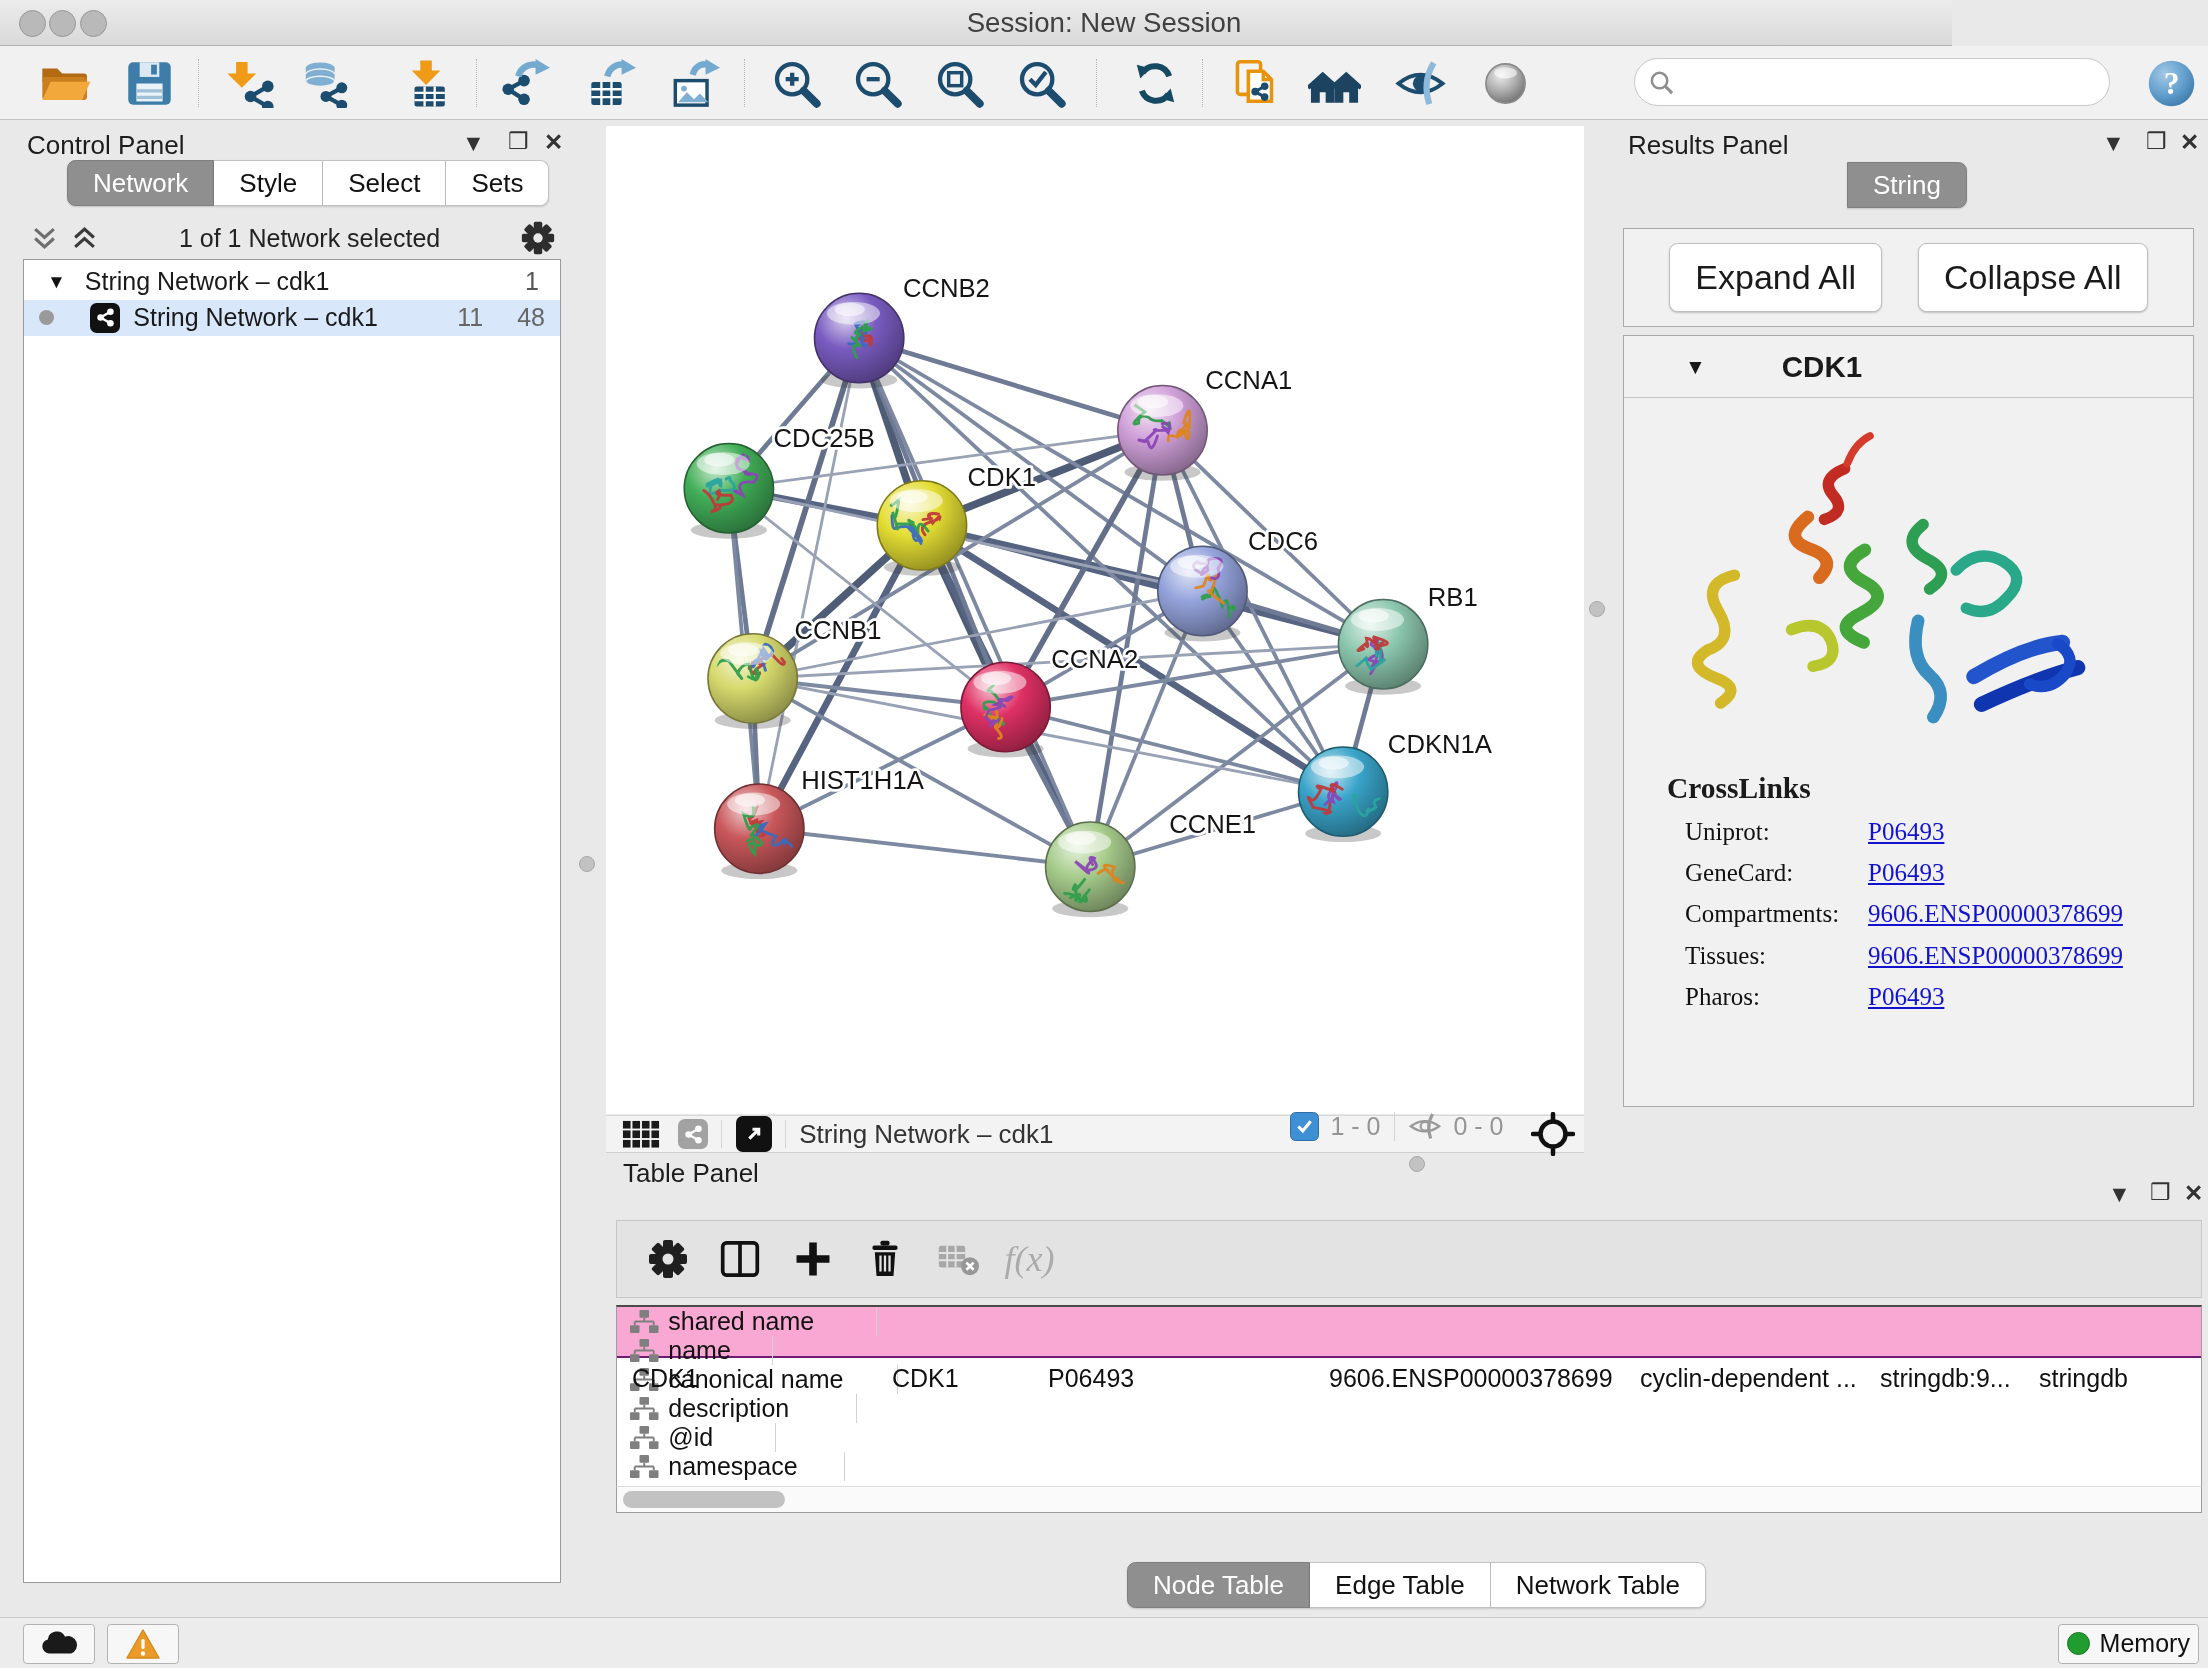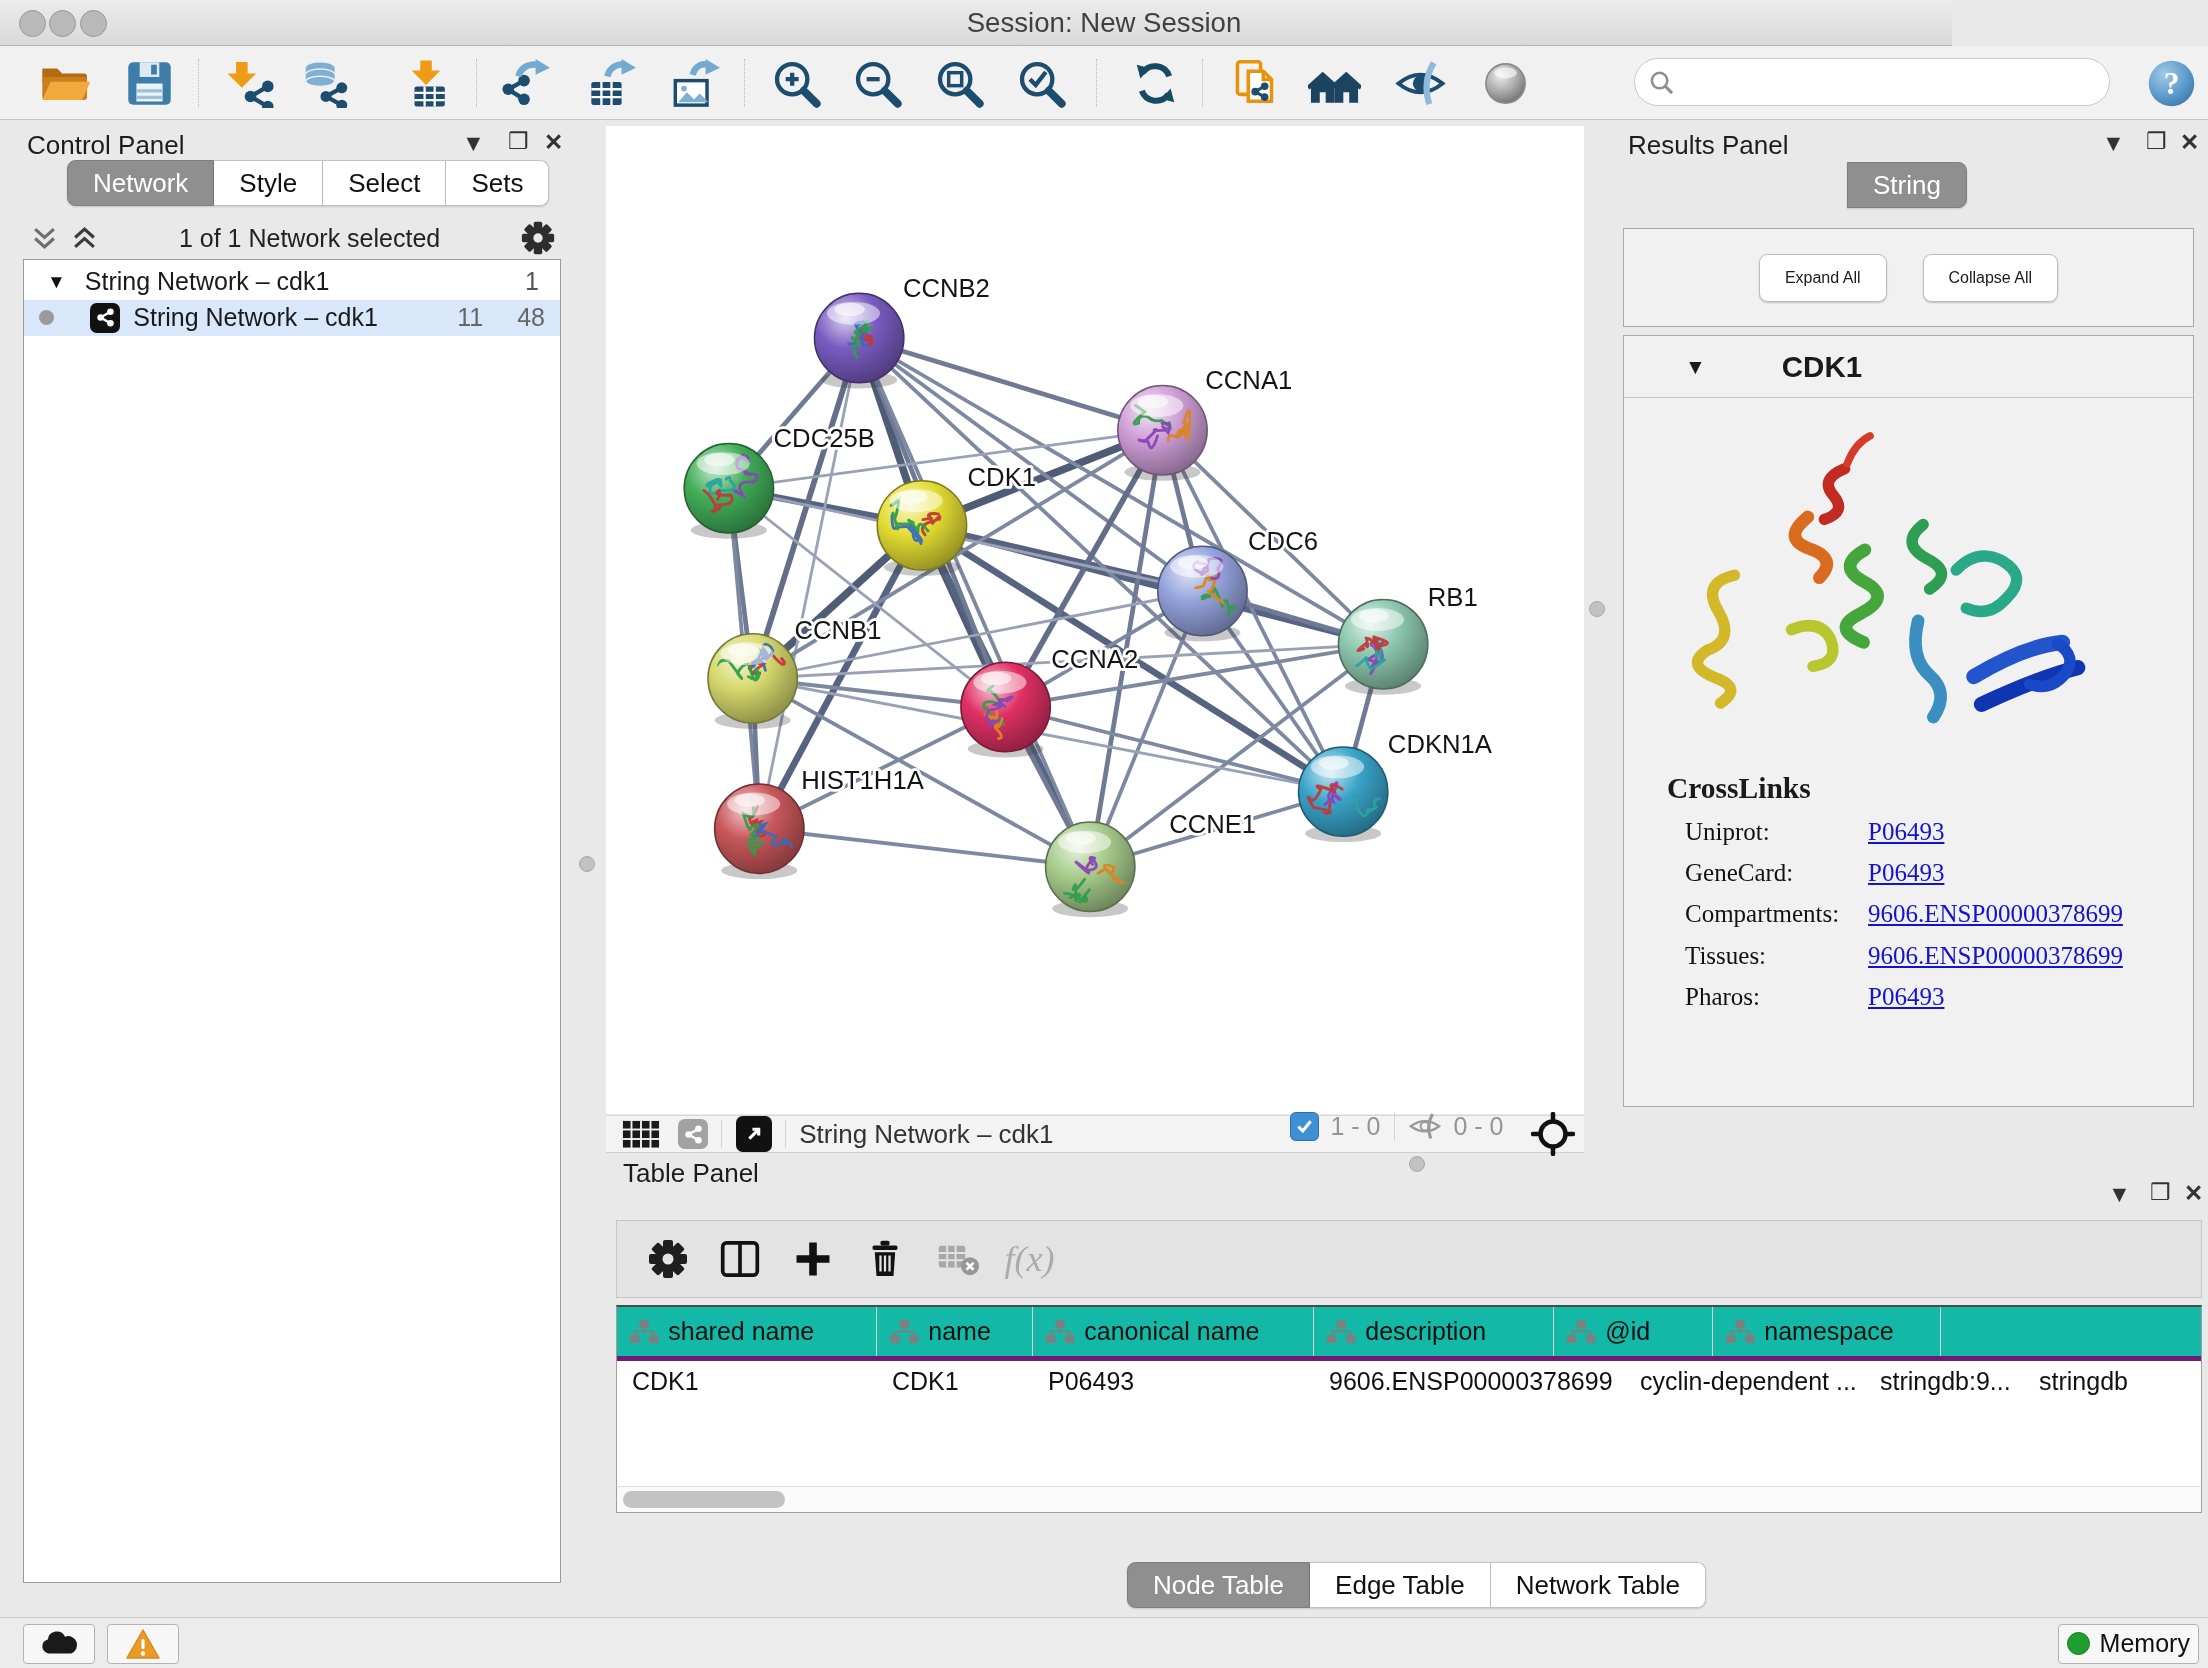--- a/index.html
+++ b/index.html
@@ -44,35 +44,35 @@
   #net-status{left:606px;top:1115px;width:978px;height:38px;background:#f3f3f3;
               border-top:1px solid #d8d8d8;border-bottom:1px solid #cfcfcf;
               display:flex;align-items:center;box-sizing:border-box;}
   .ns-sep{width:0;height:28.5px;border-left:1.9px solid #d4d4d4;margin:0 13.3px;}
   .gray-count{font-size:25px;color:#949494;}
   
   .split-dot{width:14.3px;height:14.3px;border-radius:50%;background:#c2c2c2;border:1px solid #a8a8a8;}
   
   #rp-tabs{left:1847px;top:162px;}
   .rp-box{background:#f1f1f1;border:1.9px solid #a9a9a9;box-sizing:border-box;}
-  .rbtn{background:#fff;border:1px solid #bdbdbd;border-radius:8.6px;font-size:16px;
+  .rbtn{background:#fff;border:1px solid #bdbdbd;border-radius:8.6px;font-size:34px;
         padding:14px 25px;box-shadow:0 1px 1.9px rgba(0,0,0,.2);white-space:nowrap;}
   #cdk1-header{height:61px;border-bottom:1.9px solid #c3c3c3;display:flex;align-items:center;}
   #crosslinks{font-family:Liberation Serif, serif;}
   .cl-row{display:flex;margin:13.3px 0 0 61px;font-size:25px;}
   .cl-label{width:183px;color:#111;}
   .cl-link{color:#1212cf;text-decoration:underline;}
   
   #tp-toolbar{left:616px;top:1220px;width:1586px;height:78px;background:#e3e3e3;
               border:1px solid #c6c6c6;display:flex;align-items:center;box-sizing:border-box;}
   .tpic{margin-left:28.5px;display:flex;align-items:center;justify-content:center;width:44px;height:44px;}
   #fx{font-family:"Liberation Serif",serif;font-style:italic;font-size:36px;color:#ababab;margin-left:25px;}
   #tp-table{left:616px;top:1305px;width:1586px;height:207px;background:#fff;border:1px solid #9e9e9e;
             border-top:2.9px solid #4a4a4a;box-sizing:border-box;overflow:hidden;}
-  #table-header{display:flex;height:49px;background:#14b8a6;border-bottom:5px solid #701a75;}
+  #table-header{display:flex;height:49px;background:#f9a8d4;border-bottom:2px solid #701a75;flex-direction:column;}
   .th{display:flex;align-items:center;gap:9.5px;padding-left:13.3px;box-sizing:border-box;
       border-right:1.9px solid #d2d2d2;font-size:25px;color:#111;white-space:nowrap;overflow:hidden;flex:none;}
   .fork{width:28.5px;height:25px;flex:none}
   .fork rect{fill:#7f7f7f}.fork path{stroke:#7f7f7f}
   #table-row{display:flex;height:40px;align-items:center;}
   .td{padding-left:15px;box-sizing:border-box;font-size:25px;color:#111;white-space:nowrap;overflow:hidden;flex:none;}
   #tp-scroll{left:616px;top:1486px;width:1586px;height:27px;background:#fafafa;border:1px solid #9e9e9e;
              border-top:1px solid #ddd;box-sizing:border-box;}
   #tp-thumb{left:5.7px;top:3.8px;width:162px;height:17px;background:#c2c2c2;border-radius:8.6px;}
   #tp-tabs{left:1127px;top:1562px;}

